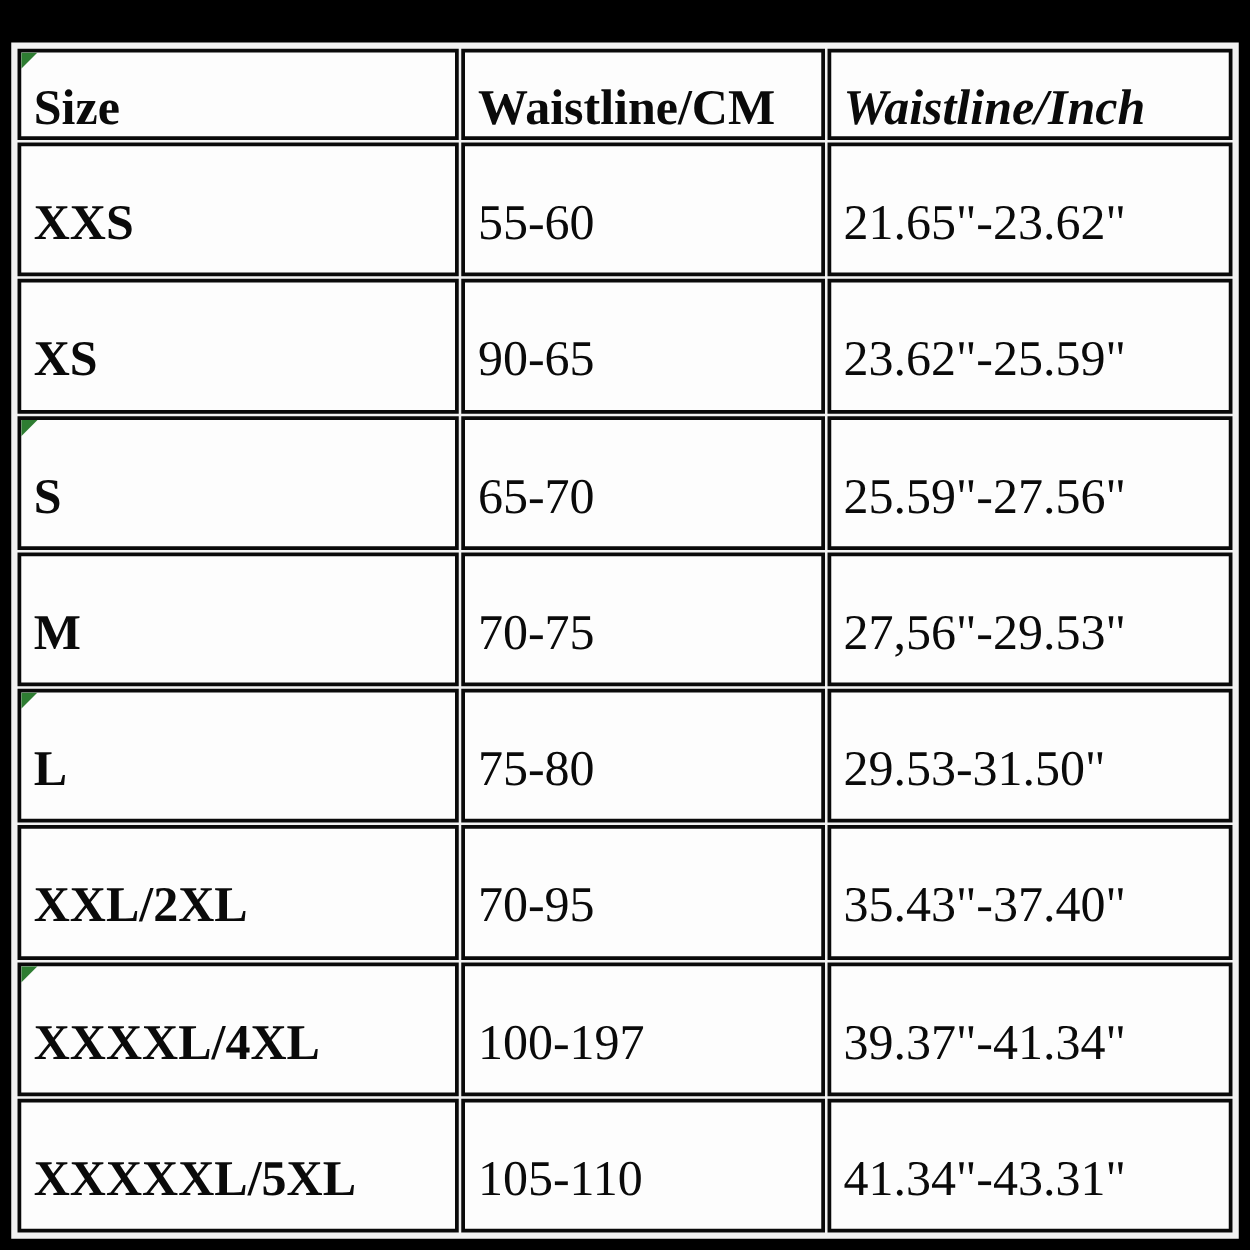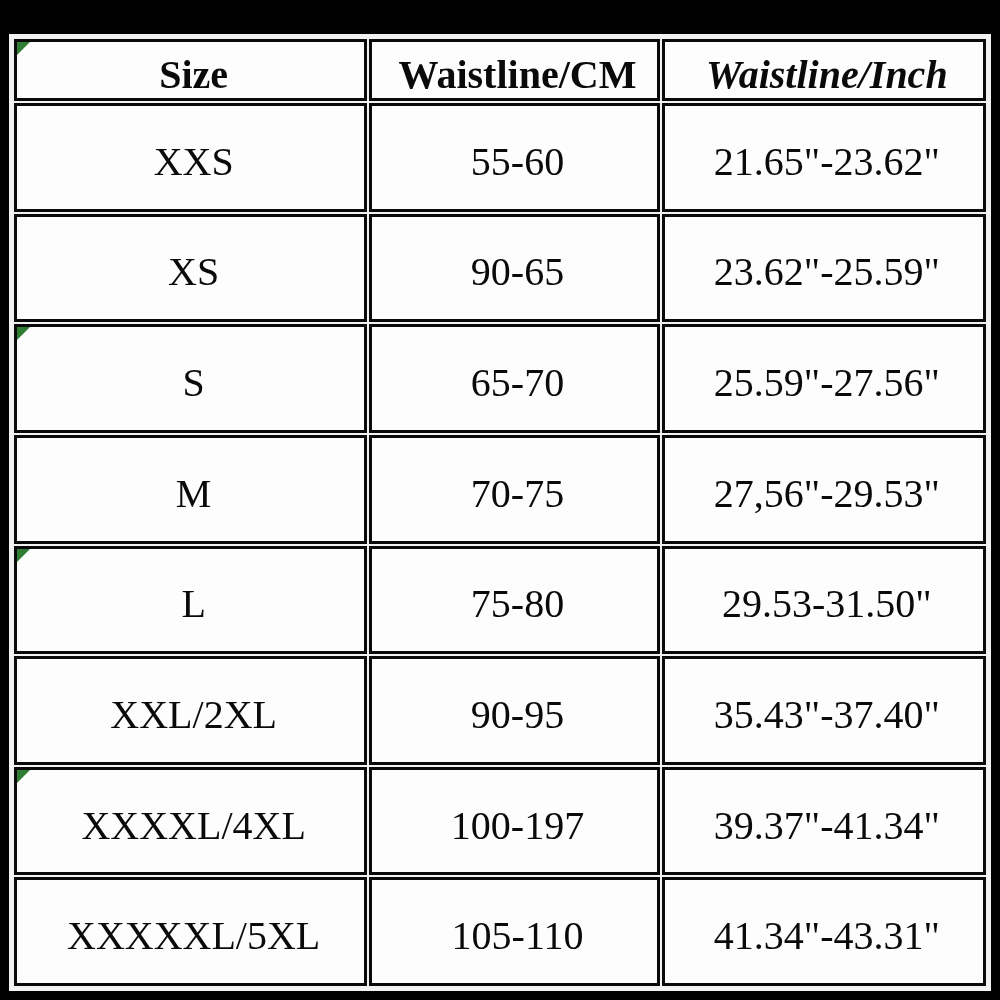--- a/index.html
+++ b/index.html
@@ -30,36 +30,36 @@
     width:100%;height:100%;
     border-collapse:separate;
     border-spacing:2px;
     table-layout:fixed;
     background:var(--frame-line);
   }
   th,td{
     background:var(--cell-bg);
     border:3px solid var(--border);
     vertical-align:middle;
-    text-align:center;
-    padding:8px 4px 0 10px;
+    text-align:left;
+    padding:20px 4px 0 10px;
     position:relative;
     overflow:hidden;
     white-space:nowrap;
   }
   th{
     font-weight:bold;
     font-size:40px;
     height:62px;
   }
   td{
     font-size:40px;
     font-weight:normal;
   }
-  td.col-size{font-weight:normal;}
+  td.col-size{font-weight:bold;}
   .col-1{width:36.5%;}
   .col-2{width:30%;}
   .col-3{width:33.5%;font-style:italic;}
   .tri{
     position:absolute;
     top:0;left:0;
     width:0;height:0;
     border-top:13px solid var(--marker);
     border-right:13px solid transparent;
   }
@@ -104,21 +104,21 @@
           <td><span>70-75</span></td>
           <td><span>27,56"-29.53"</span></td>
         </tr>
         <tr>
           <td class="col-size"><span class="tri"></span><span>L</span></td>
           <td><span>75-80</span></td>
           <td><span>29.53-31.50"</span></td>
         </tr>
         <tr>
           <td class="col-size"><span>XXL/2XL</span></td>
-          <td><span>90-95</span></td>
+          <td><span>70-95</span></td>
           <td><span>35.43"-37.40"</span></td>
         </tr>
         <tr>
           <td class="col-size"><span class="tri"></span><span>XXXXL/4XL</span></td>
           <td><span>100-197</span></td>
           <td><span>39.37"-41.34"</span></td>
         </tr>
         <tr>
           <td class="col-size"><span>XXXXXL/5XL</span></td>
           <td><span>105-110</span></td>

